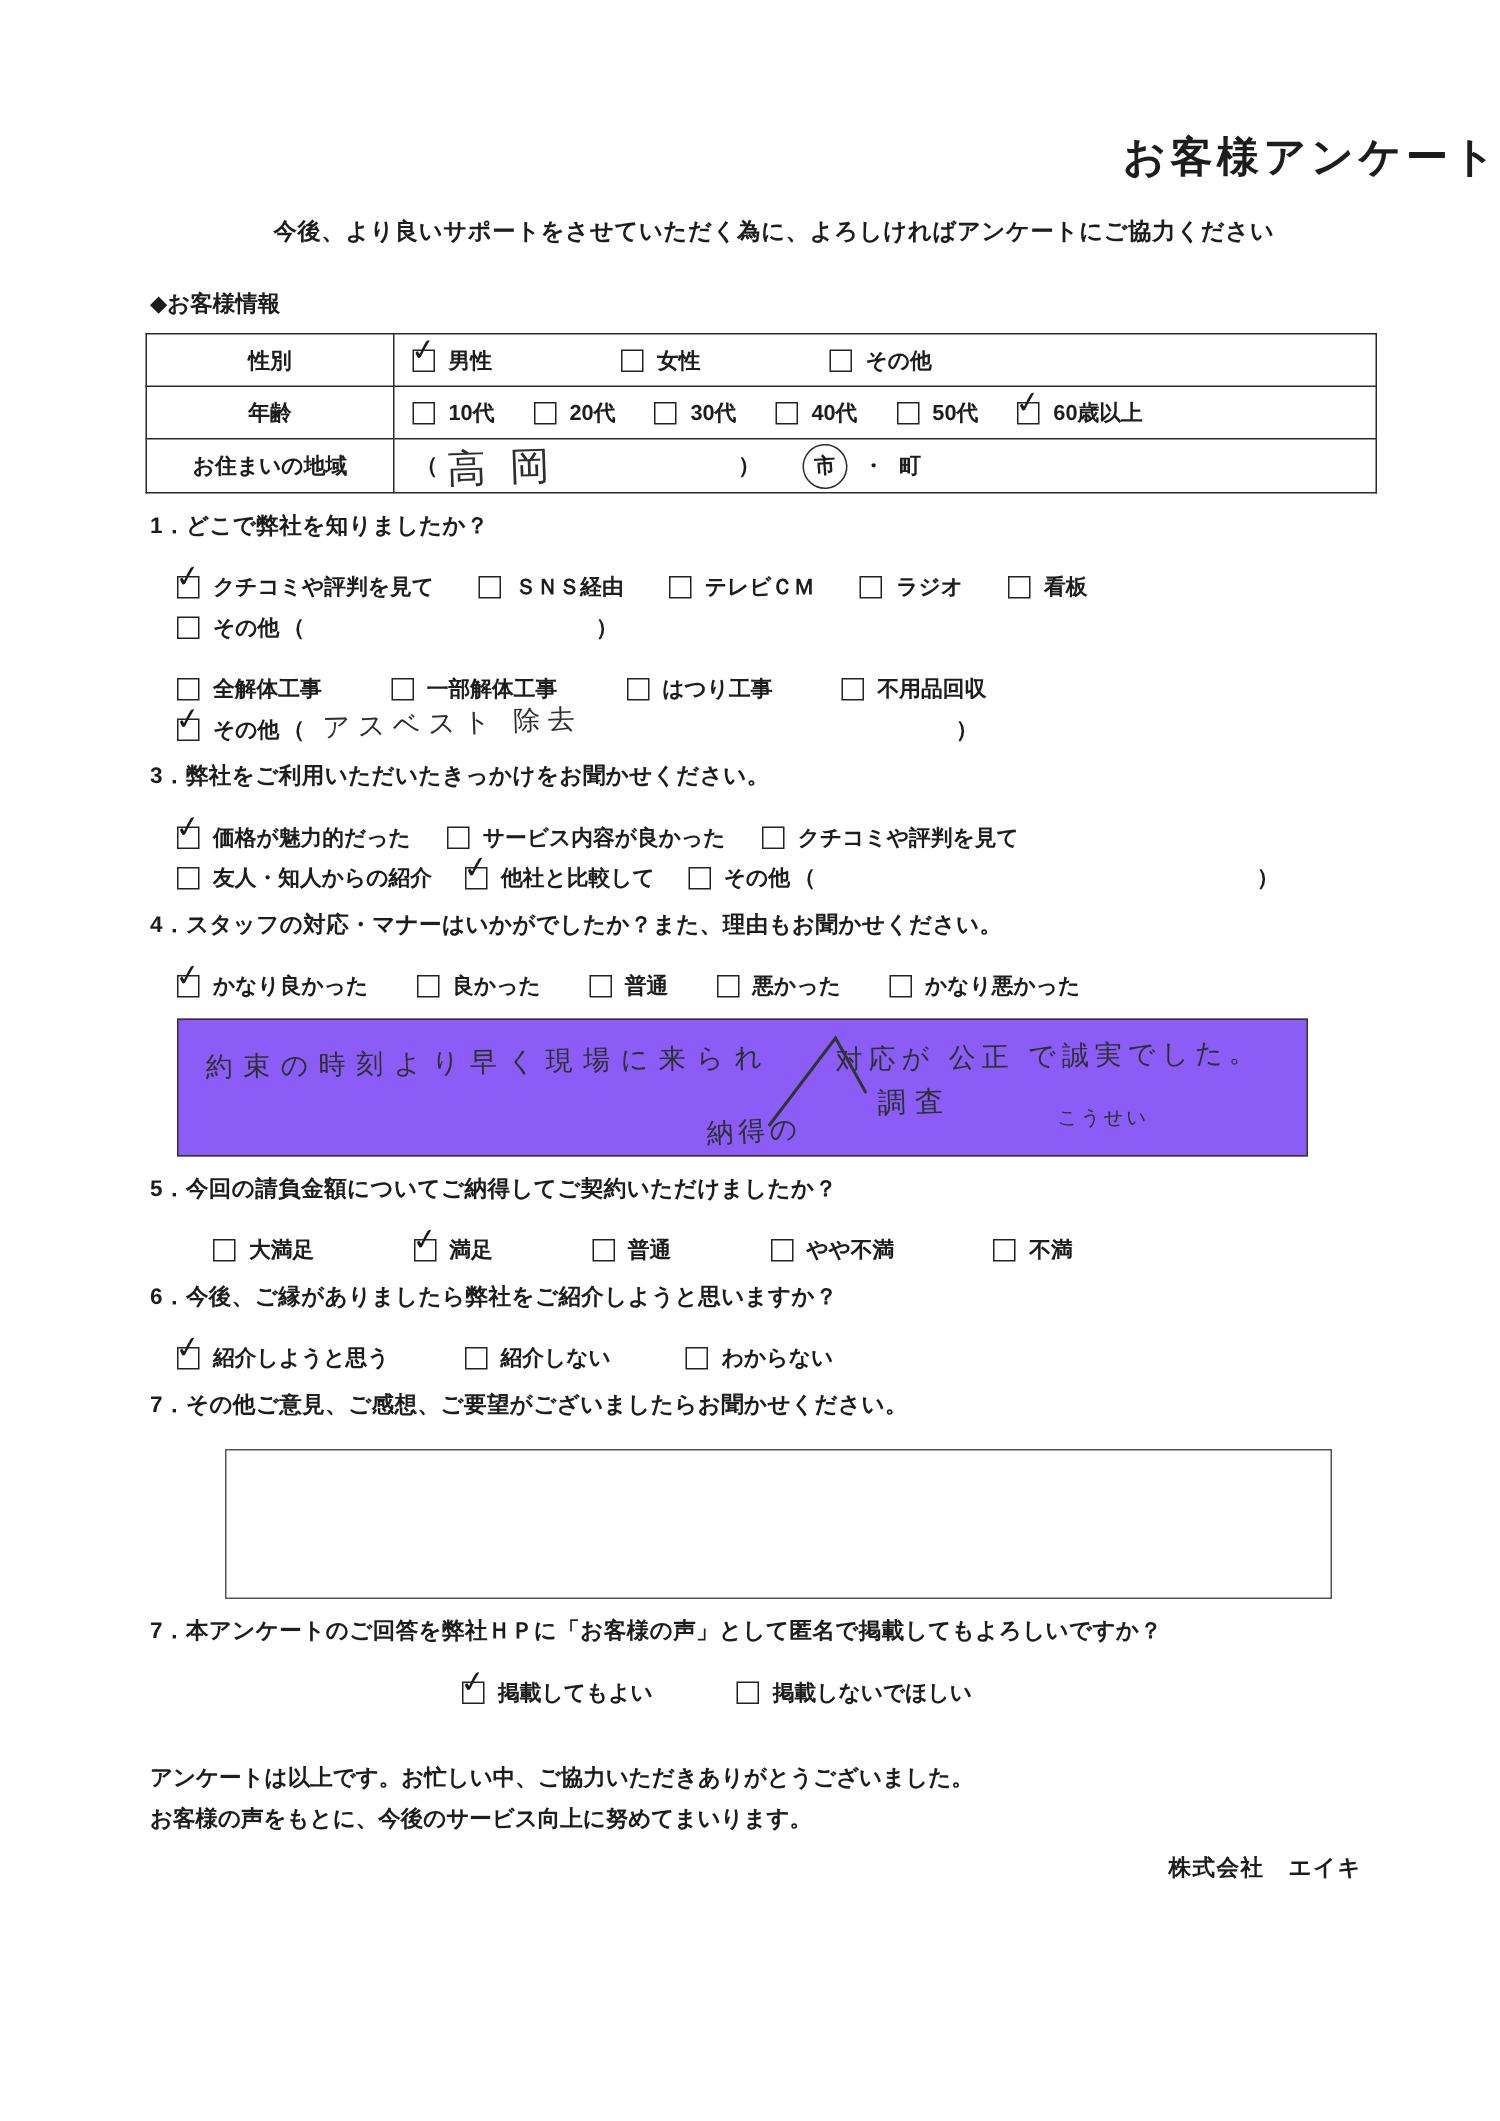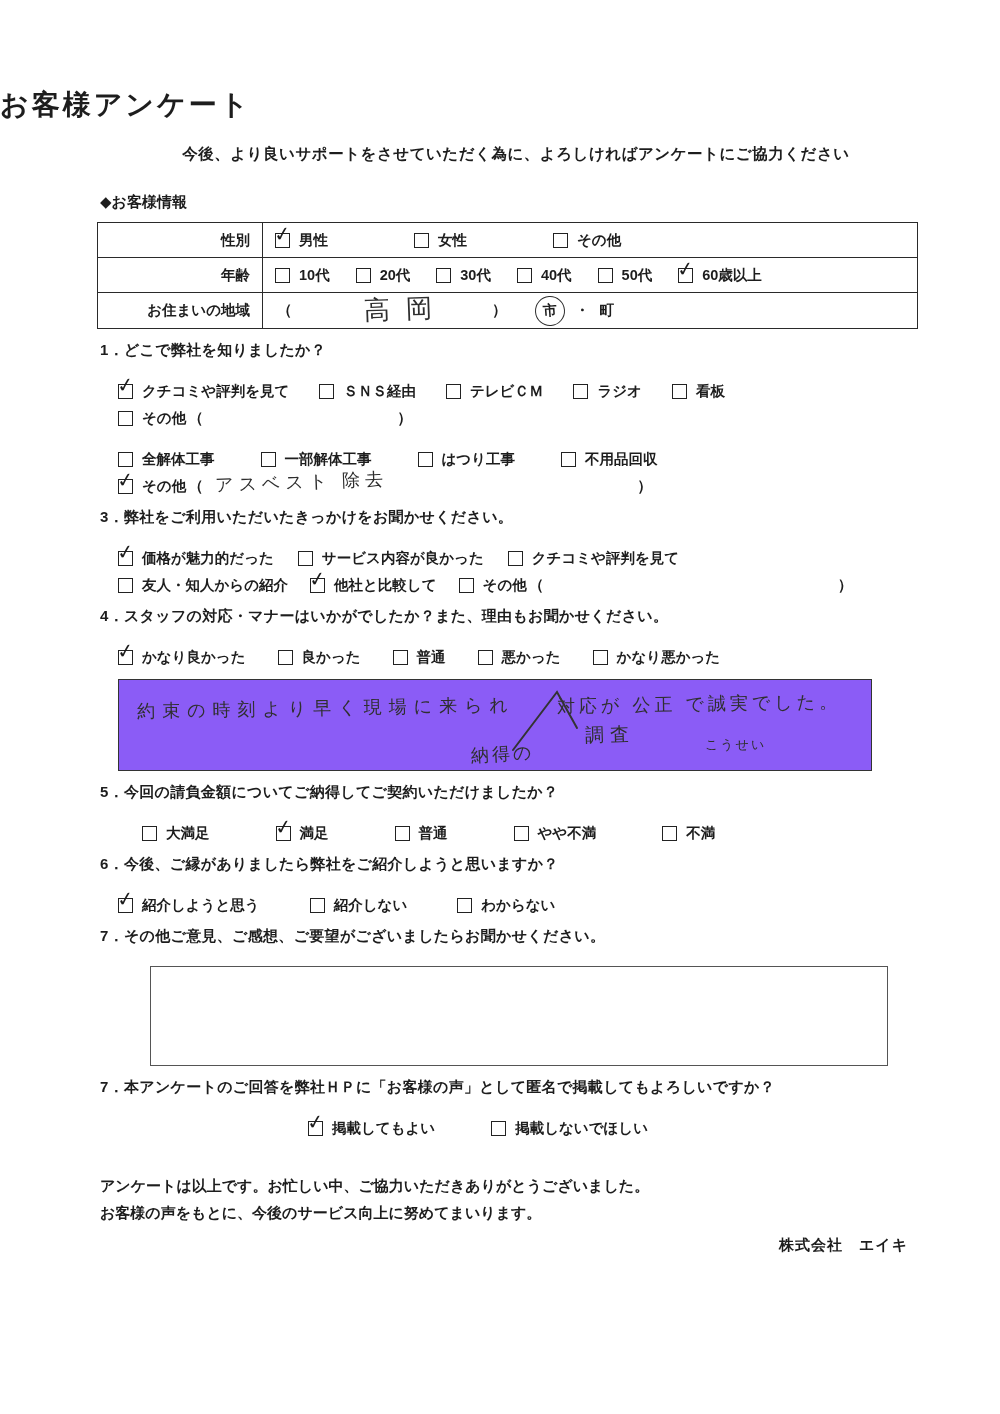--- a/index.html
+++ b/index.html
@@ -5,32 +5,32 @@
   html,body { margin:0; padding:0; background:#ffffff; }
   body {
     width:1000px; height:1414px;
     font-family:"Liberation Sans","DejaVu Sans",sans-serif;
     color:#1d1d1d;
   }
   .sheet { position:relative; width:1000px; height:1414px; overflow:hidden; background:#fff; }
 
   .title {
     margin:0; padding-top:86px;
-    text-align:left; font-size:28px; font-weight:700; letter-spacing:3px;
+    text-align:right; font-size:28px; font-weight:700; letter-spacing:3px;
   }
   .subtitle {
     margin:20px 0 0; text-align:center;
     font-size:15.5px; font-weight:700; letter-spacing:0.5px;padding-left:32px;
   }
   .section-label { margin:28px 0 0 100px; font-size:15px; font-weight:700; }
 
   table.info { border-collapse:collapse; margin:10px 0 0 97px; }
   table.info td {
     border:1.7px solid #2a2a2a; height:34px;
-    font-size:14.5px; font-weight:600; padding:0 12px;text-align:right;
+    font-size:14.5px; font-weight:600; padding:0 12px;
   }
   td.rowlabel { width:140px; text-align:center; }
   td.rowval { width:630px; }
 
   .orow { display:flex; align-items:center; flex-wrap:nowrap; }
   .opt { display:inline-flex; align-items:center; position:relative; white-space:nowrap; }
   .cb {
     width:13px; height:13px; border:1.7px solid #222;
     display:inline-block; position:relative; margin-right:9px; flex:none; background:#fff;
   }

